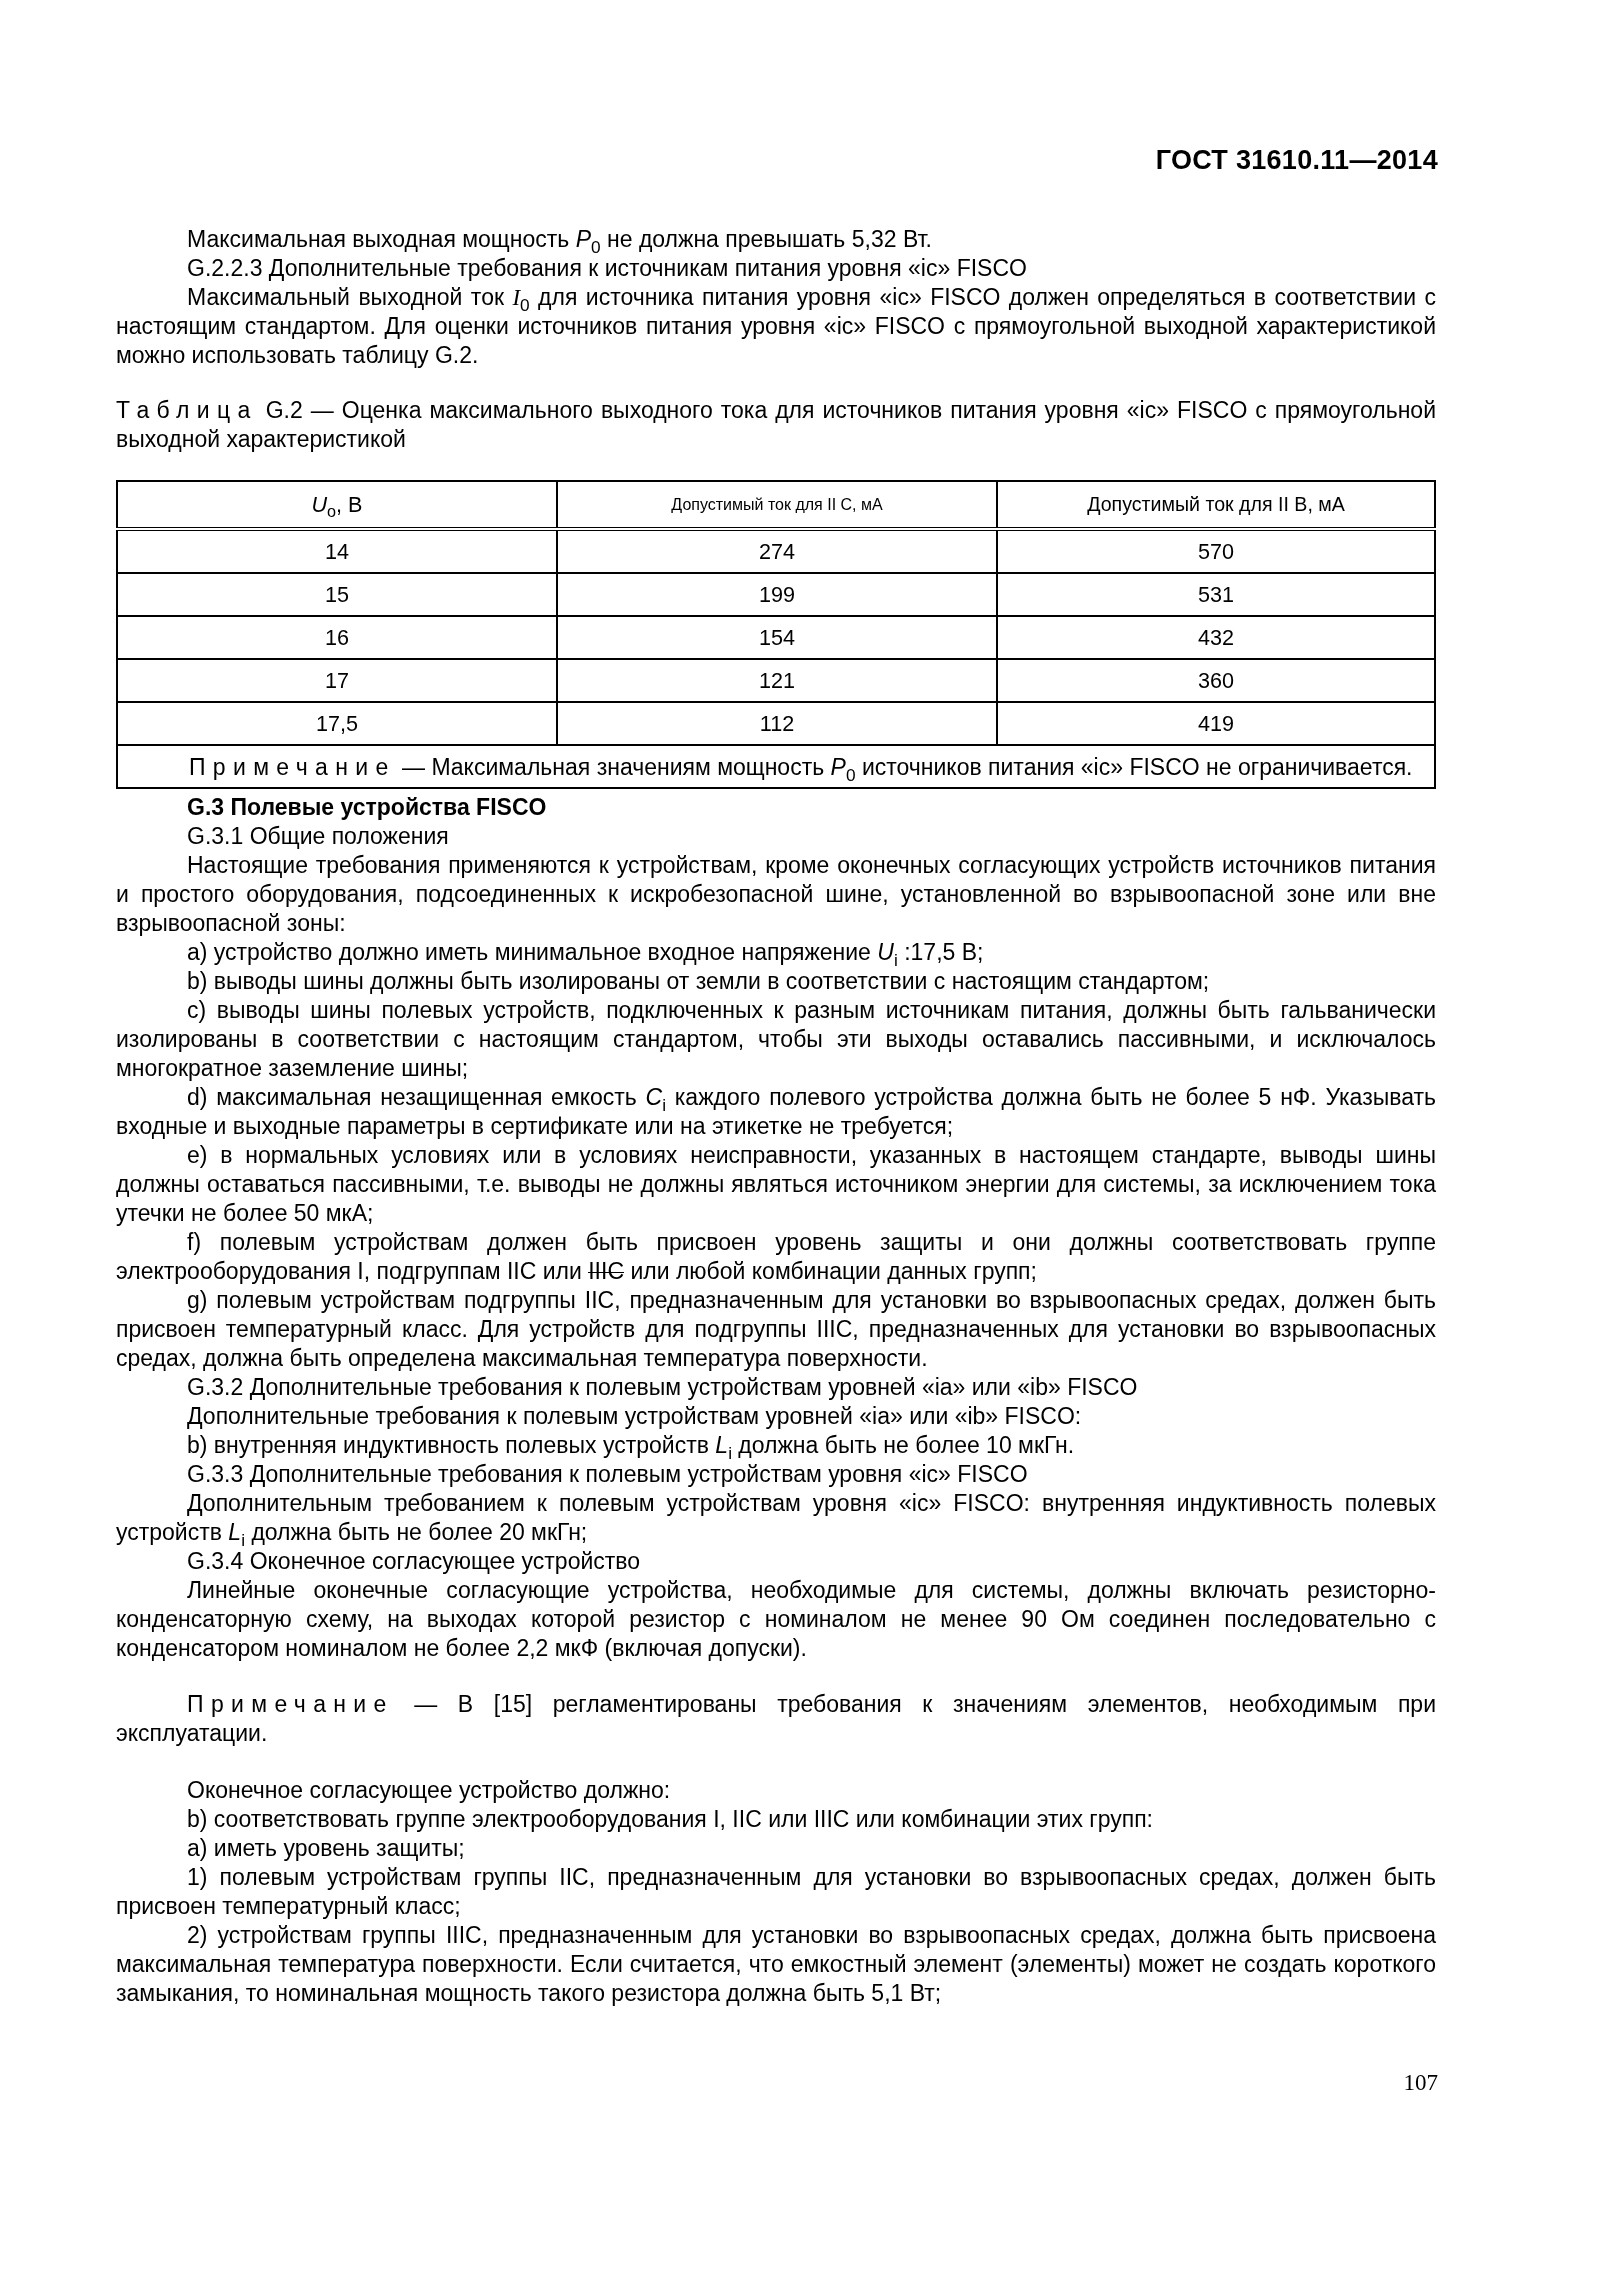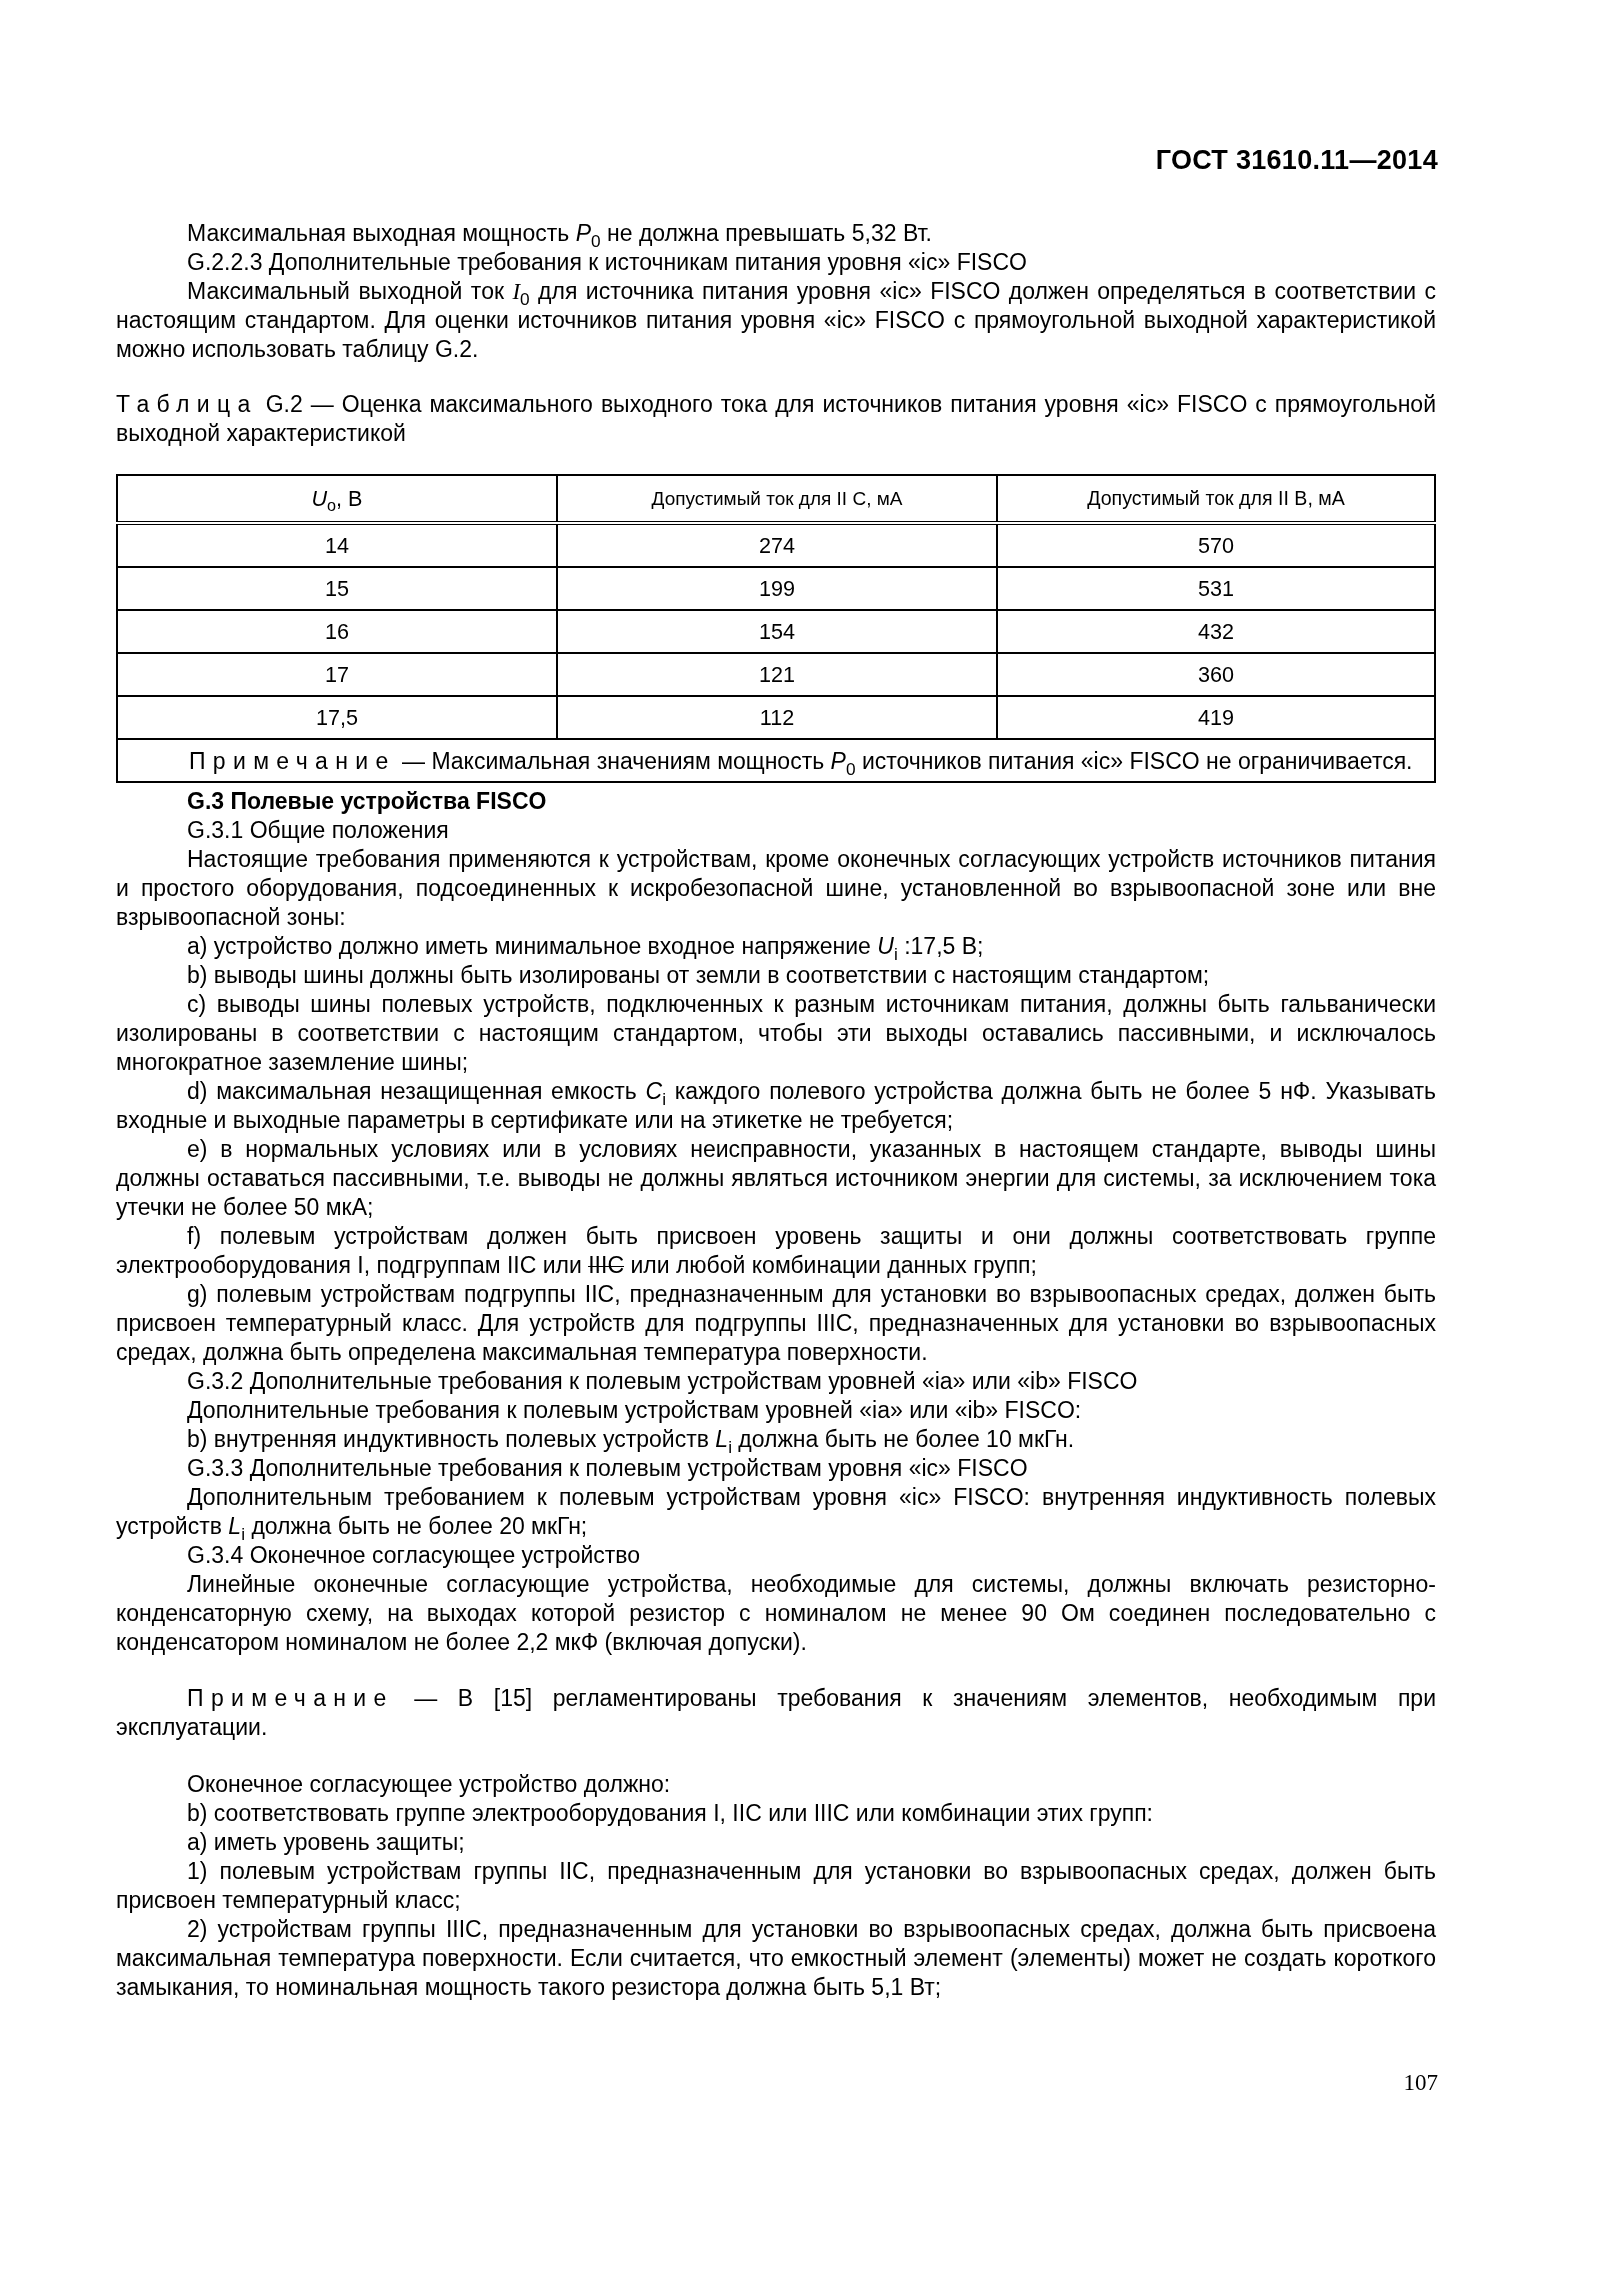--- a/index.html
+++ b/index.html
@@ -1,20 +1,20 @@
 <!DOCTYPE html>
 <html style="font-size:10.5px"><head>
 <meta charset="utf-8">
 <style>
   html, body { margin:0; padding:0; background:#ffffff; }
   body { width:1623px; height:2295px; position:relative; overflow:hidden;
          font-family:"Liberation Sans", sans-serif; color:#000; }
   .page { position:absolute; left:0; top:0; width:1623px; height:2295px; }
   .header { position:absolute; right:185px; top:145px; font-weight:bold; font-size:27px; letter-spacing:0.3px; }
-  .content { position:absolute; left:116px; top:219px; width:1320px; font-size:23px; line-height:29px; }
+  .content { position:absolute; left:116px; top:225px; width:1320px; font-size:23px; line-height:29px; }
   .p { margin:0; text-align:justify; }
   .ind { text-indent:71px; }
   .sub { font-size:0.75em; vertical-align:-0.32em; line-height:0; }
   .it { font-style:italic; }
   .tserif { font-family:"Liberation Serif", serif; font-style:italic; }
   .sp { letter-spacing:0.32em; }
   .caption { margin-top:26px; text-align:justify; }
   table { border-collapse:collapse; width:1320px; margin-top:26px; font-size:21.6px;padding-left:21px; }
   td, th { border:2px solid #000; text-align:center; font-weight:normal; height:41px; padding:0; }
   th { height:45px; border-bottom:4.6px double #000; }
@@ -38,21 +38,21 @@
     <p class="p ind"><span>Максимальная выходная мощность </span><span class="it">P</span><span class="sub">0</span><span> не должна превышать 5,32 Вт.</span></p>
     <p class="p ind">G.2.2.3 Дополнительные требования к источникам питания уровня «ic» FISCO</p>
     <p class="p ind"><span>Максимальный выходной ток </span><span class="tserif">I</span><span class="sub">0</span><span> для источника питания уровня «ic» FISCO должен определяться в соответствии с настоящим стандартом. Для оценки источников питания уровня «ic» FISCO с прямоугольной выходной характеристикой можно использовать таблицу G.2.</span></p>
 
     <p class="p caption"><span class="sp">Таблица</span><span> G.2 — Оценка максимального выходного тока для источников питания уровня «ic» FISCO с прямоугольной выходной характеристикой</span></p>
 
     <table>
       <thead>
         <tr>
           <th class="c1"><span class="it">U</span><span class="sub">o</span><span>, В</span></th>
-          <th class="c2" style="font-size:19px">Допустимый ток для II C, мА</th>
+          <th class="c2" style="font-size:16px">Допустимый ток для II C, мА</th>
           <th style="font-size:19.6px">Допустимый ток для II B, мА</th>
         </tr>
       </thead>
       <tbody>
         <tr>
           <td>14</td>
           <td>274</td>
           <td>570</td>
         </tr>
         <tr>

